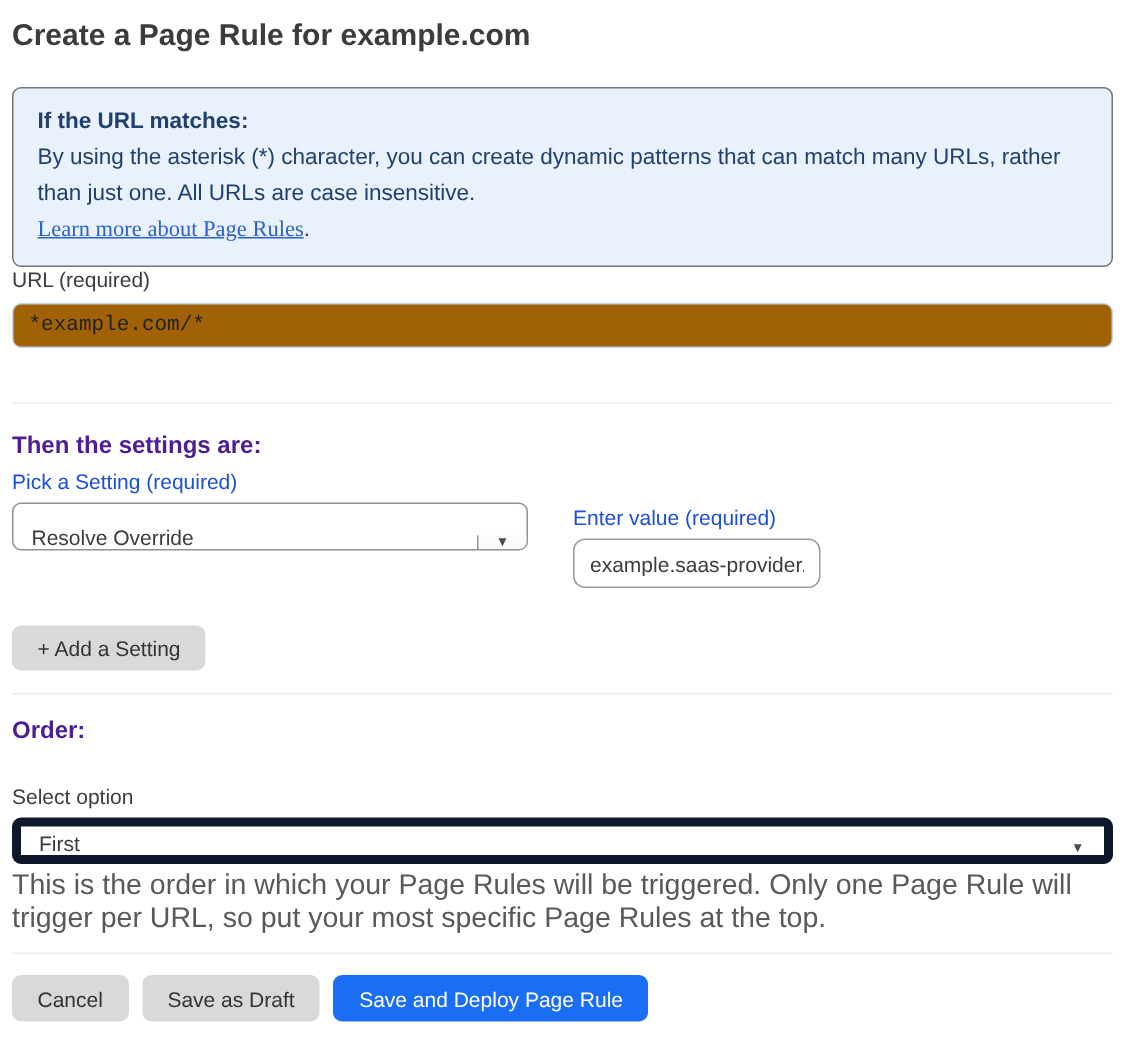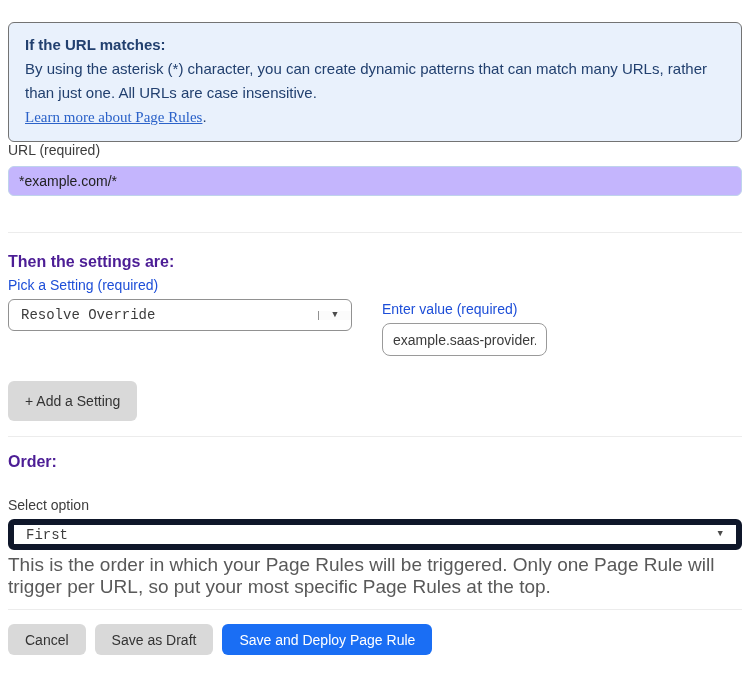--- a/index.html
+++ b/index.html
@@ -39,27 +39,27 @@
   .field-label {
     font-size: 14px;
     color: #3c3c3c;
     line-height: 17px;
   }
 
   .url-input {
     margin-top: 7px;
     width: 734px;
     height: 30px;
-    background: #c4b5fd;
+    background: #a16207;
     border: 1px solid #bfd3ec;
     border-radius: 6px;
     padding: 0 10px;
     font-size: 14px;
     color: #222;
-    font-family: Liberation Sans, sans-serif;
+    font-family: Liberation Mono, monospace;
     outline: none;
   }
 
   .divider {
     border: none;
     border-top: 1px solid #ececec;
     margin-top: 36px;
   }
 
   .section-heading {
@@ -72,28 +72,27 @@
 
   .settings-row { display: flex; margin-top: 6px; }
   .settings-col-left { width: 344px; }
   .settings-col-right { margin-left: 30px; margin-top: 7px; }
 
   .col-label { font-size: 14px; color: #1d4ed8; line-height: 17px; }
 
   .custom-select {
     margin-top: 5px;
     display: flex;
-    align-items: center;
+    align-items: flex-end;
     height: 32px;
     background: #ffffff;
     border: 1px solid #919191;
     border-radius: 6px;
     cursor: pointer;
     overflow: hidden;
-    font-family: Liberation Mono, monospace;
   }
   .custom-select .select-text {
     flex: 1;
     display: flex;
     align-items: center;
     padding: 0 12px;
     font-size: 14px;
     color: #3c3c3c;
     white-space: nowrap;
     overflow: hidden;
@@ -131,21 +130,21 @@
     border: none;
     border-radius: 6px;
     font-size: 14px;
     font-family: "Liberation Sans", "DejaVu Sans", sans-serif;
     cursor: pointer;
     line-height: 1;
   }
   .btn-gray { background: #d9d9d9; color: #333; }
   .btn-blue { background: #1a6ef4; color: #ffffff; }
 
-  .add-setting-btn { margin-top: 25px; height: 40px; }
+  .add-setting-btn { margin-top: 25px; height: 30px; }
 
   .divider-2 { margin-top: 15px; }
 
   .order-heading { margin-top: 15px; }
 
   .order-label { margin-top: 26px; }
 
   .order-select {
     margin-top: 5px;
     height: 31px;
@@ -173,20 +172,21 @@
     display: flex;
     align-items: center;
   }
   .footer-actions .btn + .btn { margin-left: 9px; }
 </style>
 </head>
 <body>
 
 <div class="container">
 
+  <h1 class="page-title">Create a Page Rule for example.com</h1>
 
   <div class="info-box">
     <div class="info-heading">If the URL matches:</div>
     <div class="info-body">By using the asterisk (*) character, you can create dynamic patterns that can match many URLs, rather than just one. All URLs are case insensitive.</div>
     <div><a class="info-link">Learn more about Page Rules</a><span>.</span></div>
   </div>
 
   <div class="field-label">URL (required)</div>
   <input class="url-input" type="text" value="*example.com/*" style="">
 

